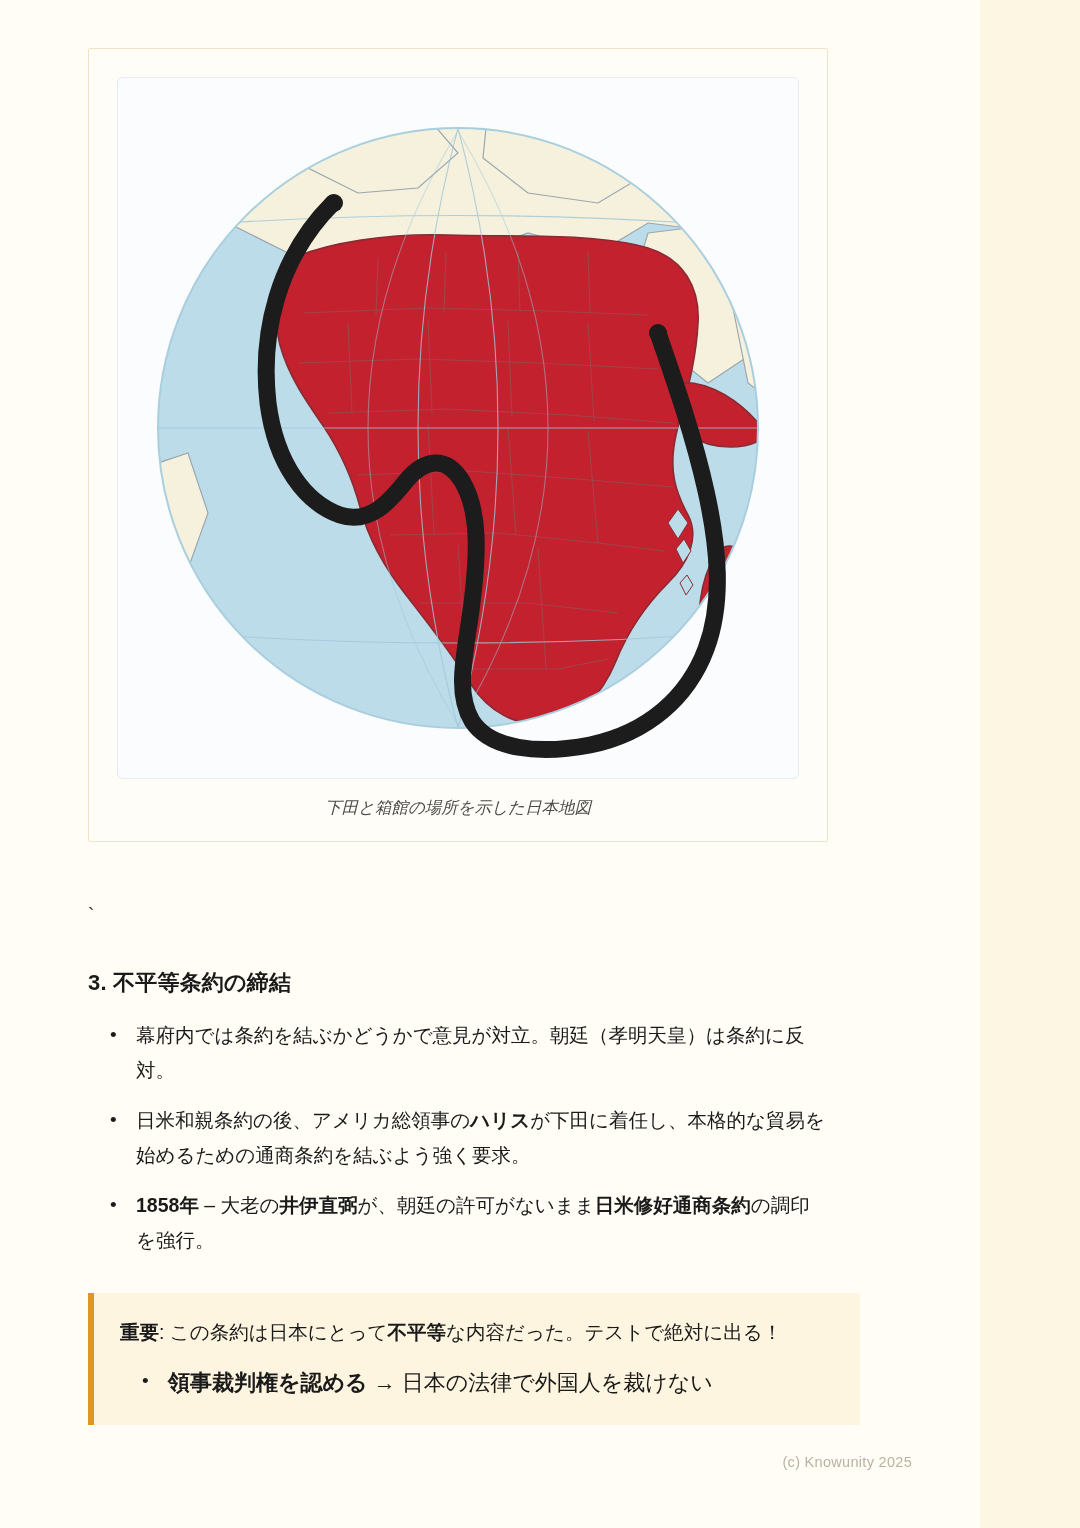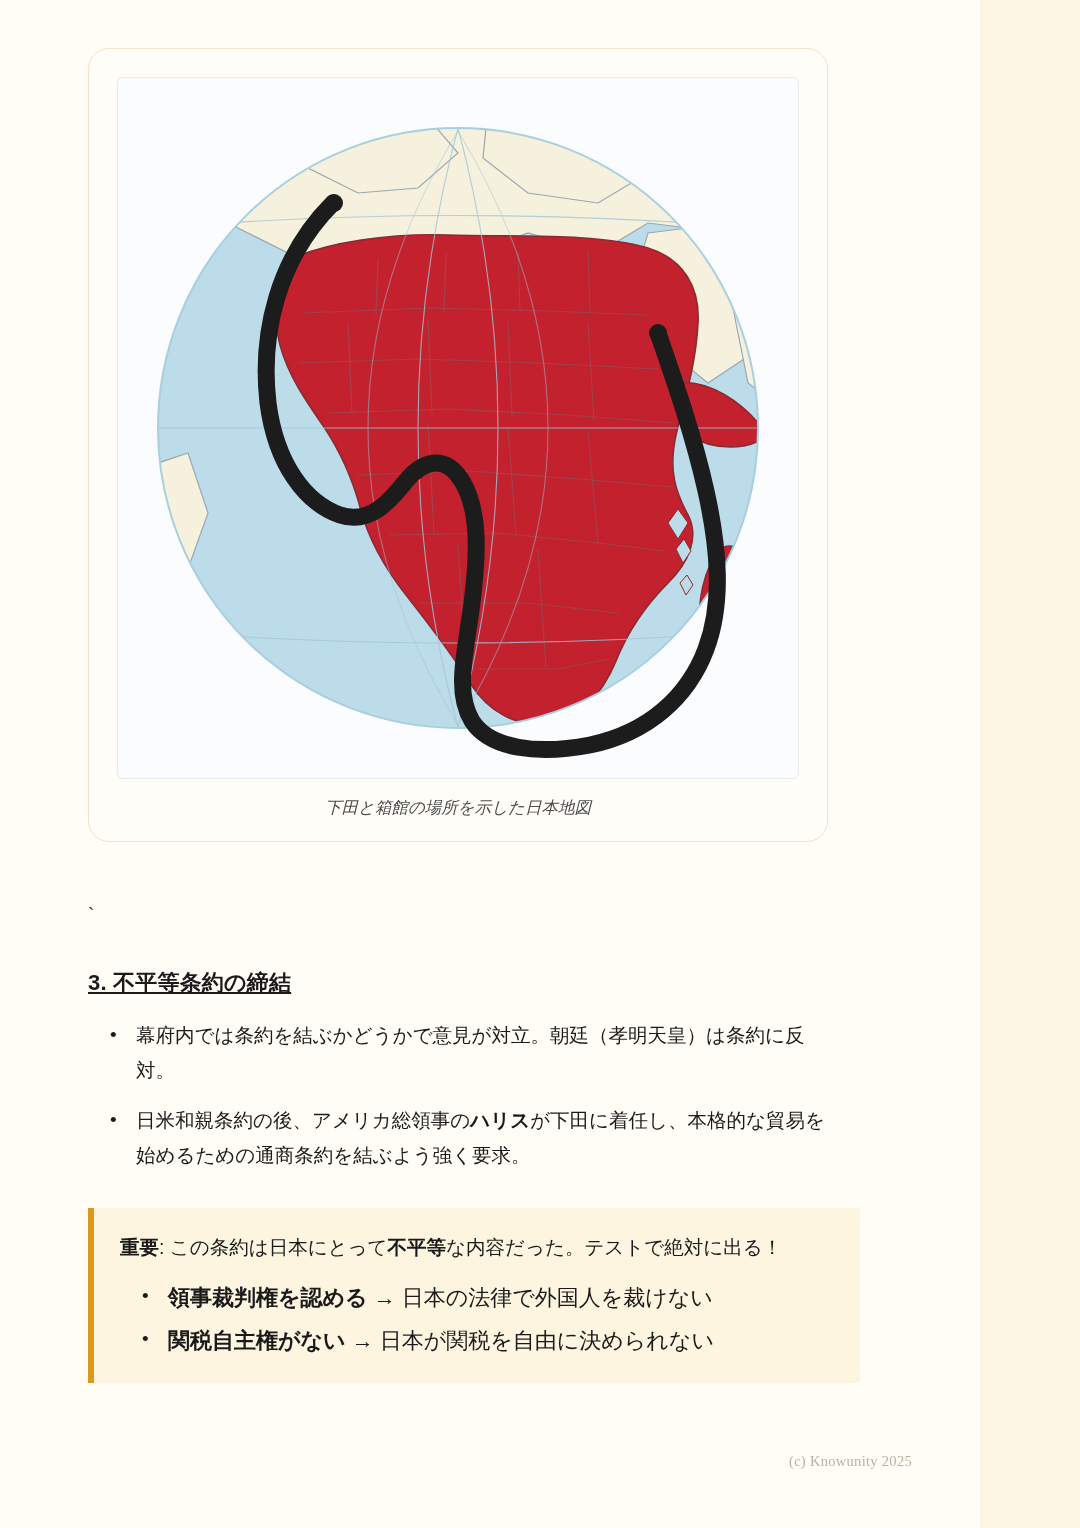--- a/index.html
+++ b/index.html
@@ -39,21 +39,21 @@
   .content {
     position: absolute;
     left: 88px;
     top: 48px;
     width: 740px;
   }
 
   
   .figure-card {
     border: 1px solid #f0e4c8;
-    border-radius: 21px;
+    border-radius: 2px;
     background: #fffdf7;
     padding: 28px 28px 22px 28px;
     box-sizing: border-box;
     width: 740px;
   }
   .figure-frame {
     border: 1px solid #e6ecf2;
     border-radius: 6px;
     background: #fbfcfe;
     height: 700px;
@@ -78,21 +78,20 @@
     color: #2b2b2b;
     height: 20px;
   }
 
   
   h3.section-title {
     font-size: 22px;
     font-weight: bold;
     margin: 44px 0 20px 0;
     letter-spacing: 0.2px;
-    text-decoration: underline;
   }
 
   
   ul.notes {
     margin: 0;
     padding: 0 0 0 34px;
     list-style: none;
   }
   ul.notes > li {
     position: relative;
@@ -144,21 +143,20 @@
     font-size: 19px;
   }
 
   .watermark {
     position: absolute;
     right: 68px;
     bottom: 58px;
     font-size: 14.5px;
     color: #b9b2a2;
     letter-spacing: 0.3px;
-    font-family: Liberation Serif, serif;
   }
 </style>
 </head>
 <body>
 
 <div class="page-edge"></div>
 
 <div class="page">
   <div class="content">
 
@@ -263,26 +261,26 @@
       <div class="figure-caption">下田と箱館の場所を示した日本地図</div>
     </div>
 
     <div class="stray-mark">`</div>
 
     <h3 class="section-title">3. 不平等条約の締結</h3>
 
     <ul class="notes">
       <li><span>幕府内では条約を結ぶかどうかで意見が対立。朝廷（孝明天皇）は条約に反対。</span></li>
       <li><span>日米和親条約の後、アメリカ総領事の</span><b>ハリス</b><span>が下田に着任し、本格的な貿易を始めるための通商条約を結ぶよう強く要求。</span></li>
+      <li><b>1858年</b><span> – 大老の</span><b>井伊直弼</b><span>が、朝廷の許可がないまま</span><b>日米修好通商条約</b><span>の調印を強行。</span></li>
     </ul>
 
     <div class="callout">
       <p class="callout-lead"><b>重要</b><span>: この条約は日本にとって</span><b>不平等</b><span>な内容だった。テストで絶対に出る！</span></p>
       <ul class="callout-list">
         <li><b>領事裁判権を認める</b><span> → 日本の法律で外国人を裁けない</span></li>
-        <li><b>関税自主権がない</b><span> → 日本が関税を自由に決められない</span></li>
       </ul>
     </div>
 
   </div>
 
   <div class="watermark">(c) Knowunity 2025</div>
 </div>
 
 </body></html>

